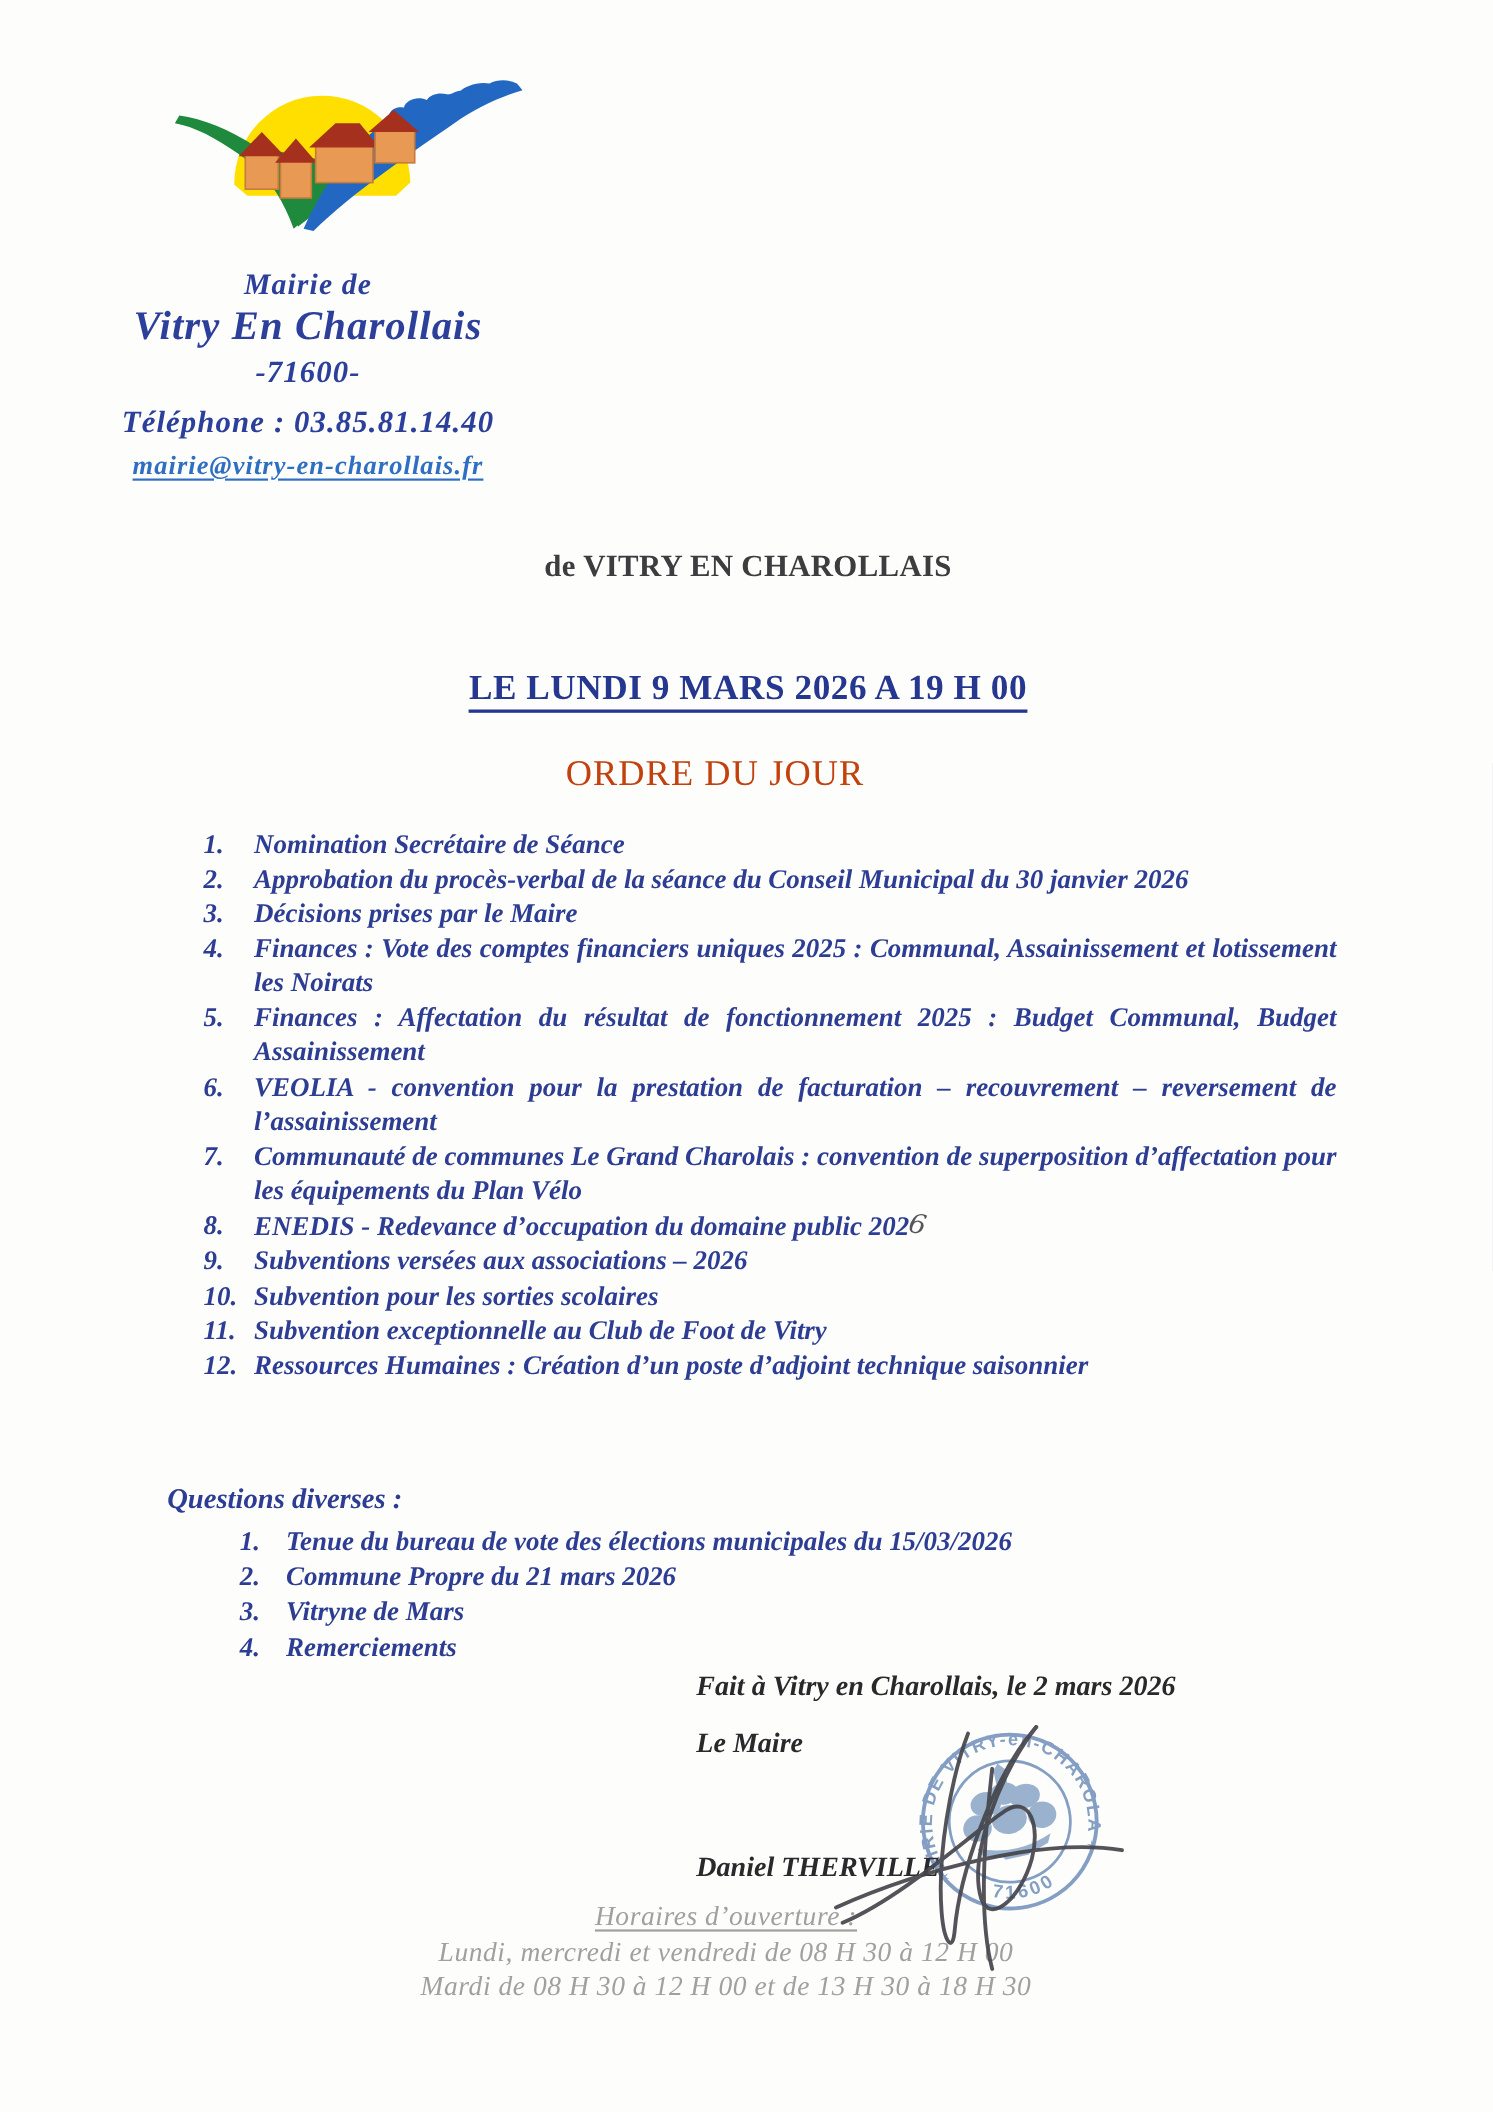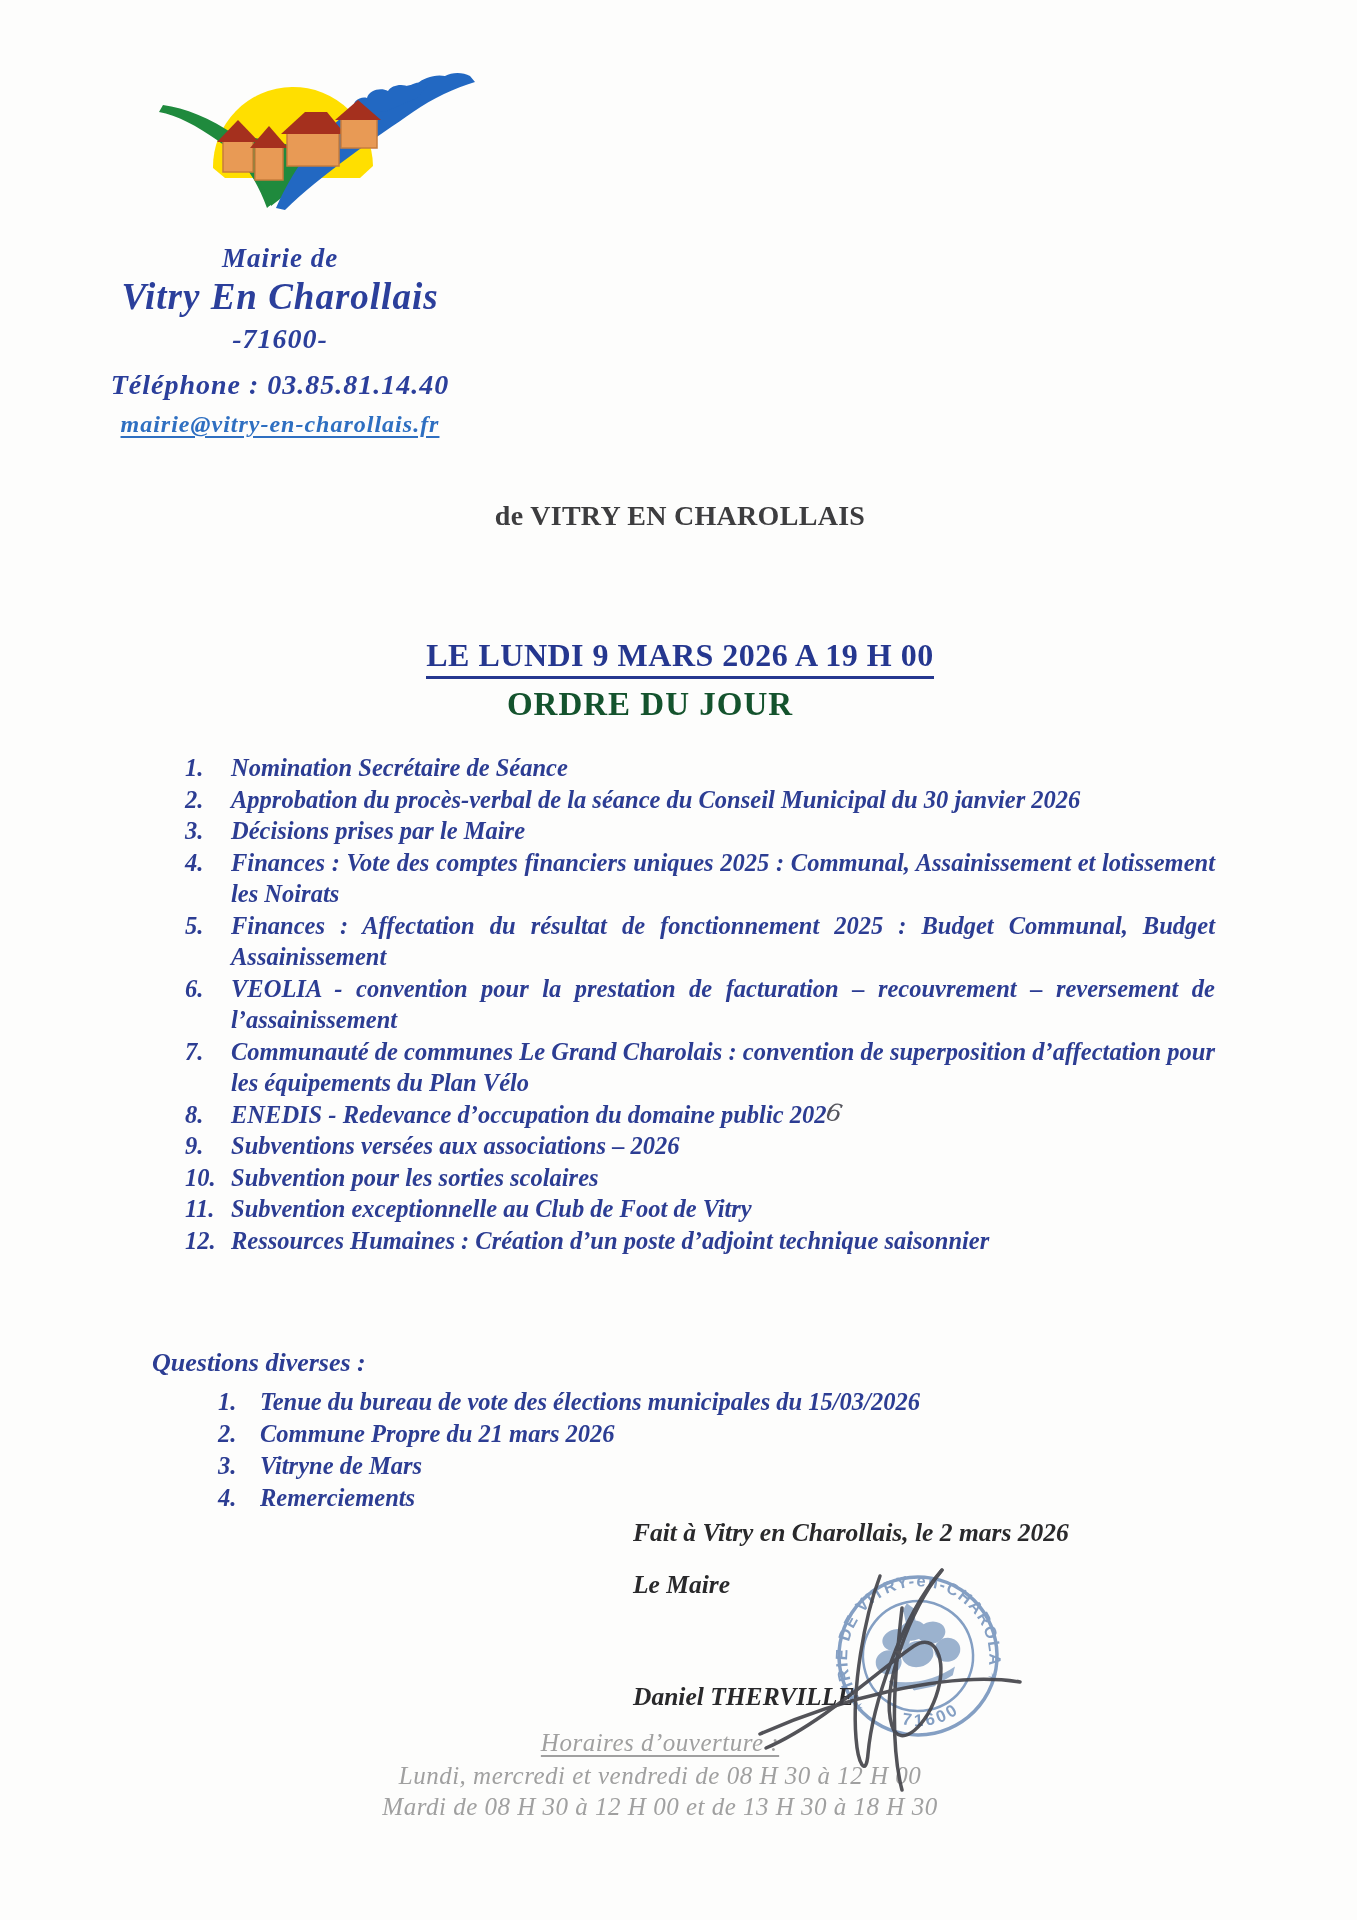--- a/index.html
+++ b/index.html
@@ -29,33 +29,33 @@
     color:#2e6fc1;text-decoration:underline;
     text-underline-offset:4px;
   }
   
   .title-block{
     position:absolute;left:150px;top:497px;width:1060px;
     text-align:center;
     font-weight:700;font-size:28px;line-height:37px;
     color:#3d3d3f;letter-spacing:.3px;
   }
-  .date-wrap{position:absolute;left:150px;top:637px;width:1060px;text-align:center;}
+  .date-wrap{position:absolute;left:150px;top:606px;width:1060px;text-align:center;}
   .date-heading{
     display:inline-block;
     font-weight:700;font-size:32px;
     color:#25378f;letter-spacing:.5px;
     border-bottom:3px solid #25378f;
     padding-bottom:2px;
   }
   .ordre-wrap{position:absolute;left:150px;top:686px;width:1000px;text-align:center;}
   .ordre-title{
     display:inline-block;
-    font-weight:700;font-size:33px;
-    color:#14532d;letter-spacing:1px;
+    font-weight:400;font-size:33px;
+    color:#c2410c;letter-spacing:1px;
   }
   
   .agenda-list{
     position:absolute;left:185px;top:752px;width:1030px;
     list-style:none;margin:0;padding:0;
     font-style:italic;font-weight:700;
     font-size:24.5px;line-height:31.5px;
     color:#2c3d93;
   }
   .agenda-list li{position:relative;padding-left:46px;text-align:justify;}

